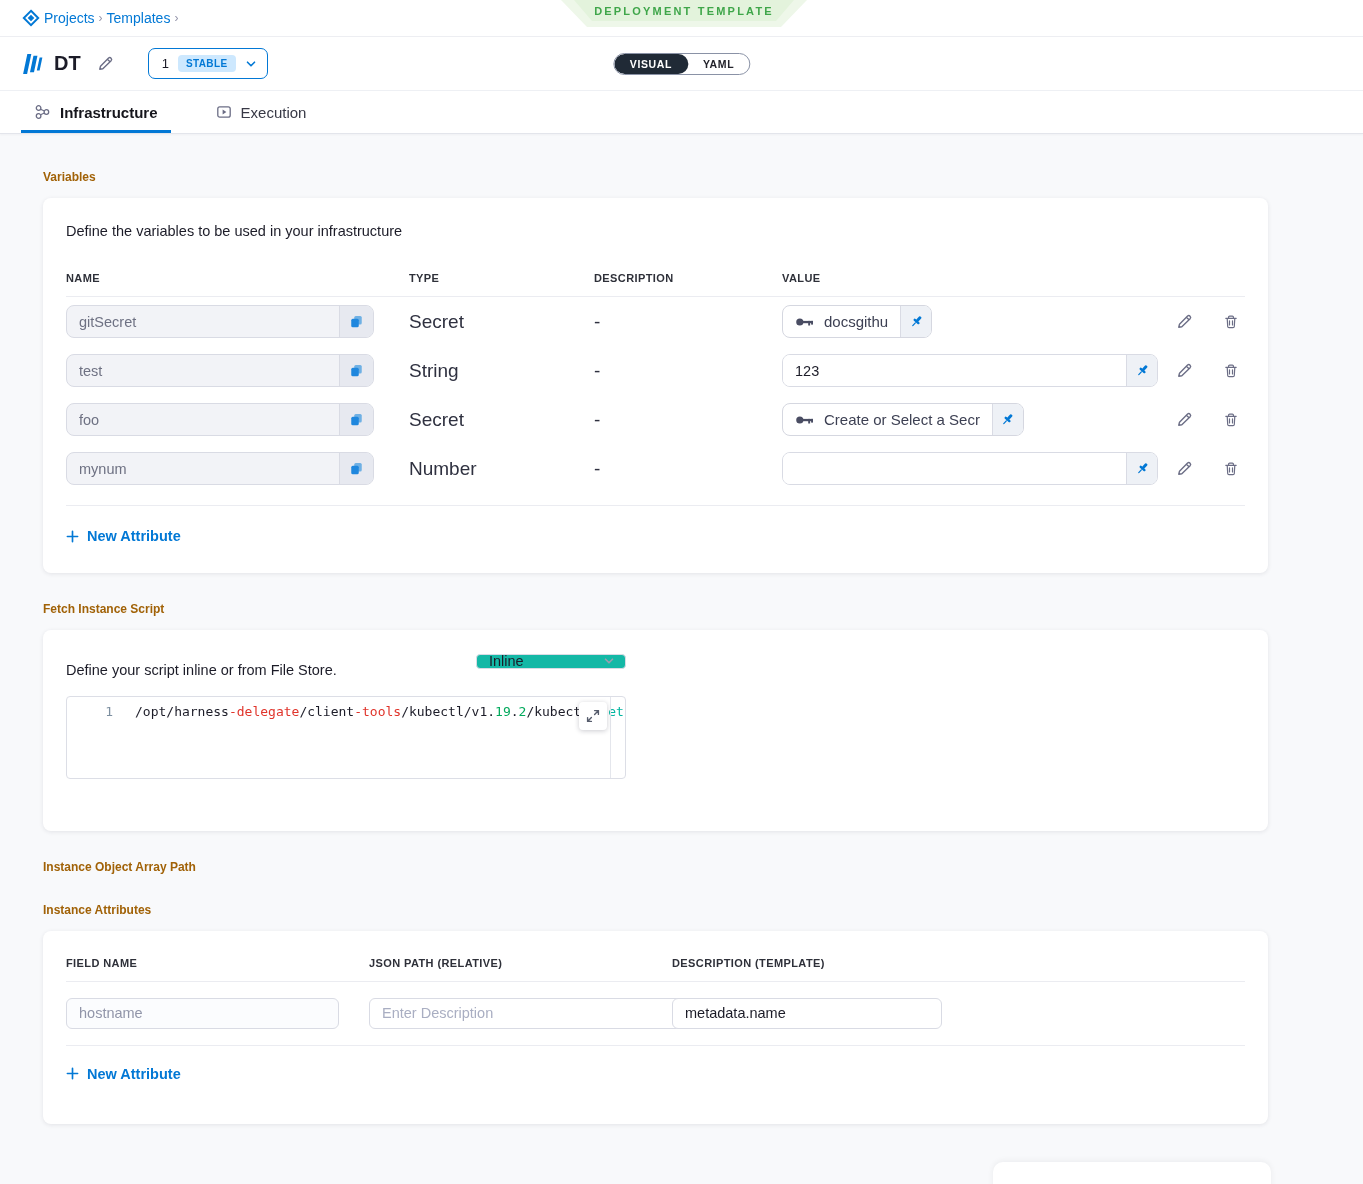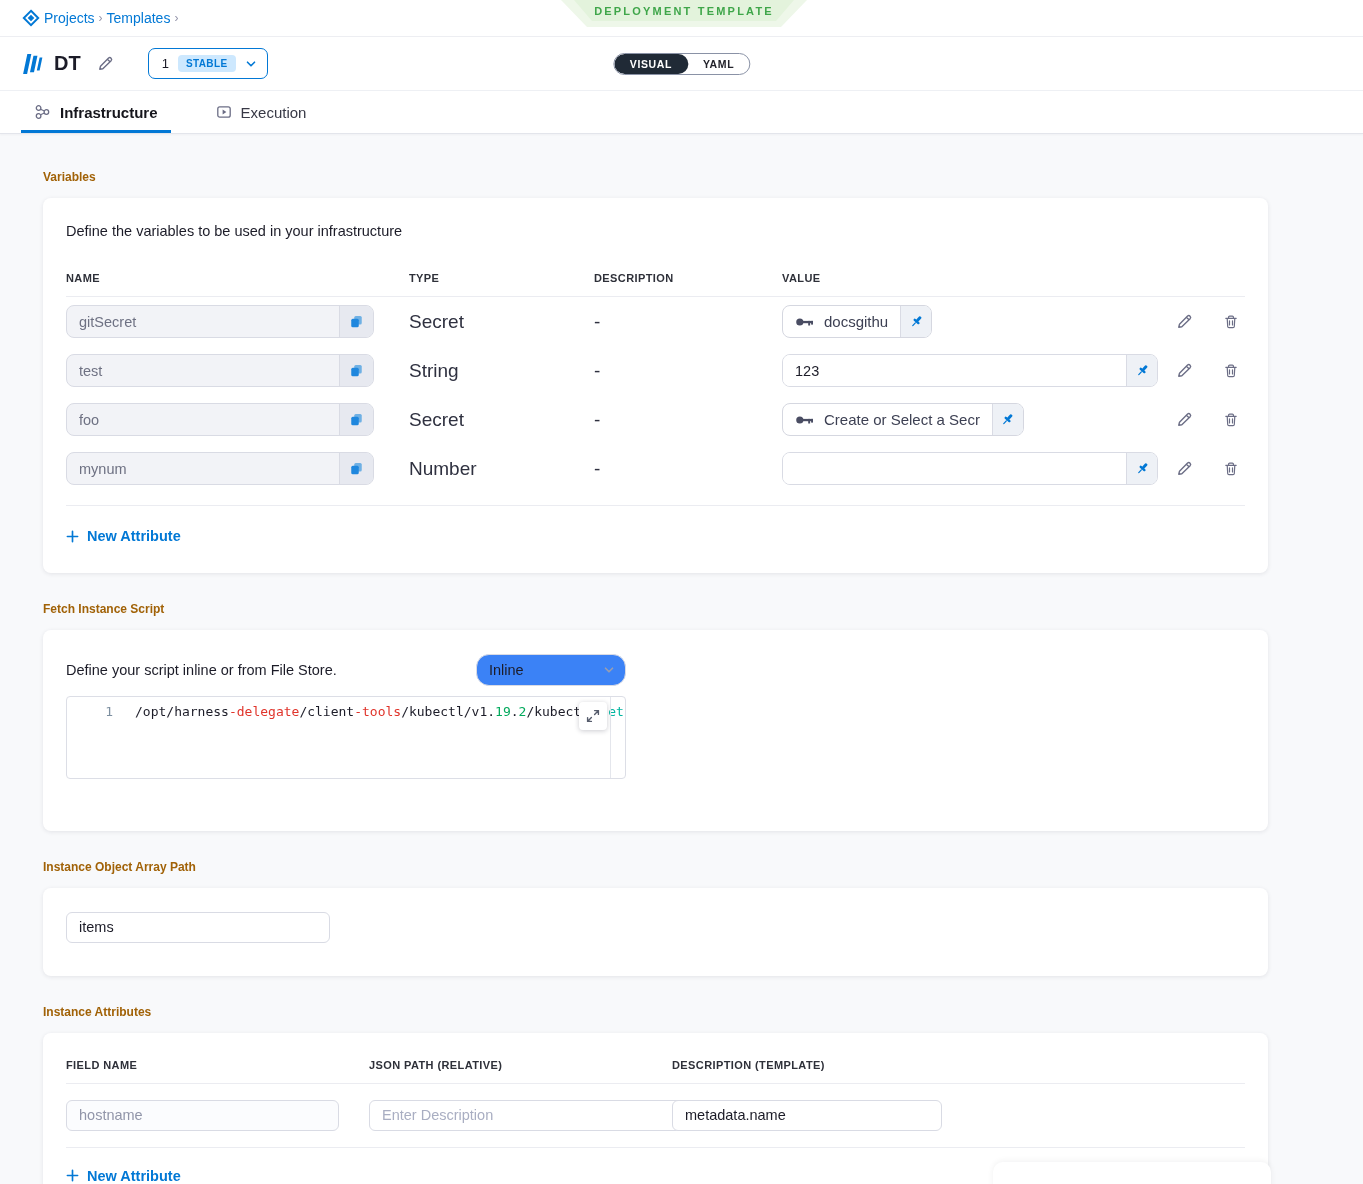--- a/index.html
+++ b/index.html
@@ -114,22 +114,22 @@
   .row-actions { display:flex; justify-content:flex-end; gap:30px; padding-right:6px; }
   .icon-btn { background:none; border:none; color:#6b6d85; padding:0; }
   .vars-divider { border-top:1px solid #ebecf1; margin-top:12px; }
   .add-link { display:inline-flex; align-items:center; gap:8px; color:#0278d5; font-size:14.5px; font-weight:600; margin-top:22px; cursor:pointer; }
 
   
   .card-script { padding:24px 23px 52px; }
   .script-row { position:relative; height:32px; display:flex; align-items:center; }
   .script-desc { font-size:14.5px; color:#1c1c28; }
   .src-select {
-    position:absolute; left:410px; top:0; width:150px; height:32px;
-    border:1px solid #d9dbe4; border-radius:13px; background:#3b82f6;
+    position:absolute; left:410px; top:0; width:150px; height:15px;
+    border:1px solid #d9dbe4; border-radius:4px; background:#14b8a6;
     display:flex; align-items:center; justify-content:space-between;
     padding:0 10px 0 12px; font-size:14.5px; color:#1c1c28; cursor:pointer;
   }
   .code-box {
     margin-top:10px; width:560px; height:83px; position:relative;
     border:1px solid #dcdee6; border-radius:4px; background:#fff;
     font-family:"DejaVu Sans Mono", monospace; font-size:13px;
   }
   .gutter { position:absolute; left:0; top:7px; width:46px; text-align:right; color:#7d8fa0; }
   .code-line { position:absolute; left:68px; top:7px; white-space:nowrap; }
@@ -511,23 +511,20 @@
       <div class="code-scroll"></div>
       <button class="expand-btn">
           <svg width="14" height="14">
             <use href="#i-expand"></use>
           </svg>
         </button>
     </div>
   </div>
 
   <h2 class="section fis">Instance Object Array Path</h2>
-  <div class="card card-path">
-    <input class="path-input" value="items" style="">
-  </div>
 
   <h2 class="section fis">Instance Attributes</h2>
   <div class="card card-attrs attrs">
     <div class="ahead">
       <div>FIELD NAME</div>
       <div>JSON PATH (RELATIVE)</div>
       <div>DESCRIPTION (TEMPLATE)</div>
     </div>
     <div class="arow">
       <div><input class="ai w1 muted" value="hostname" style=""></div>

